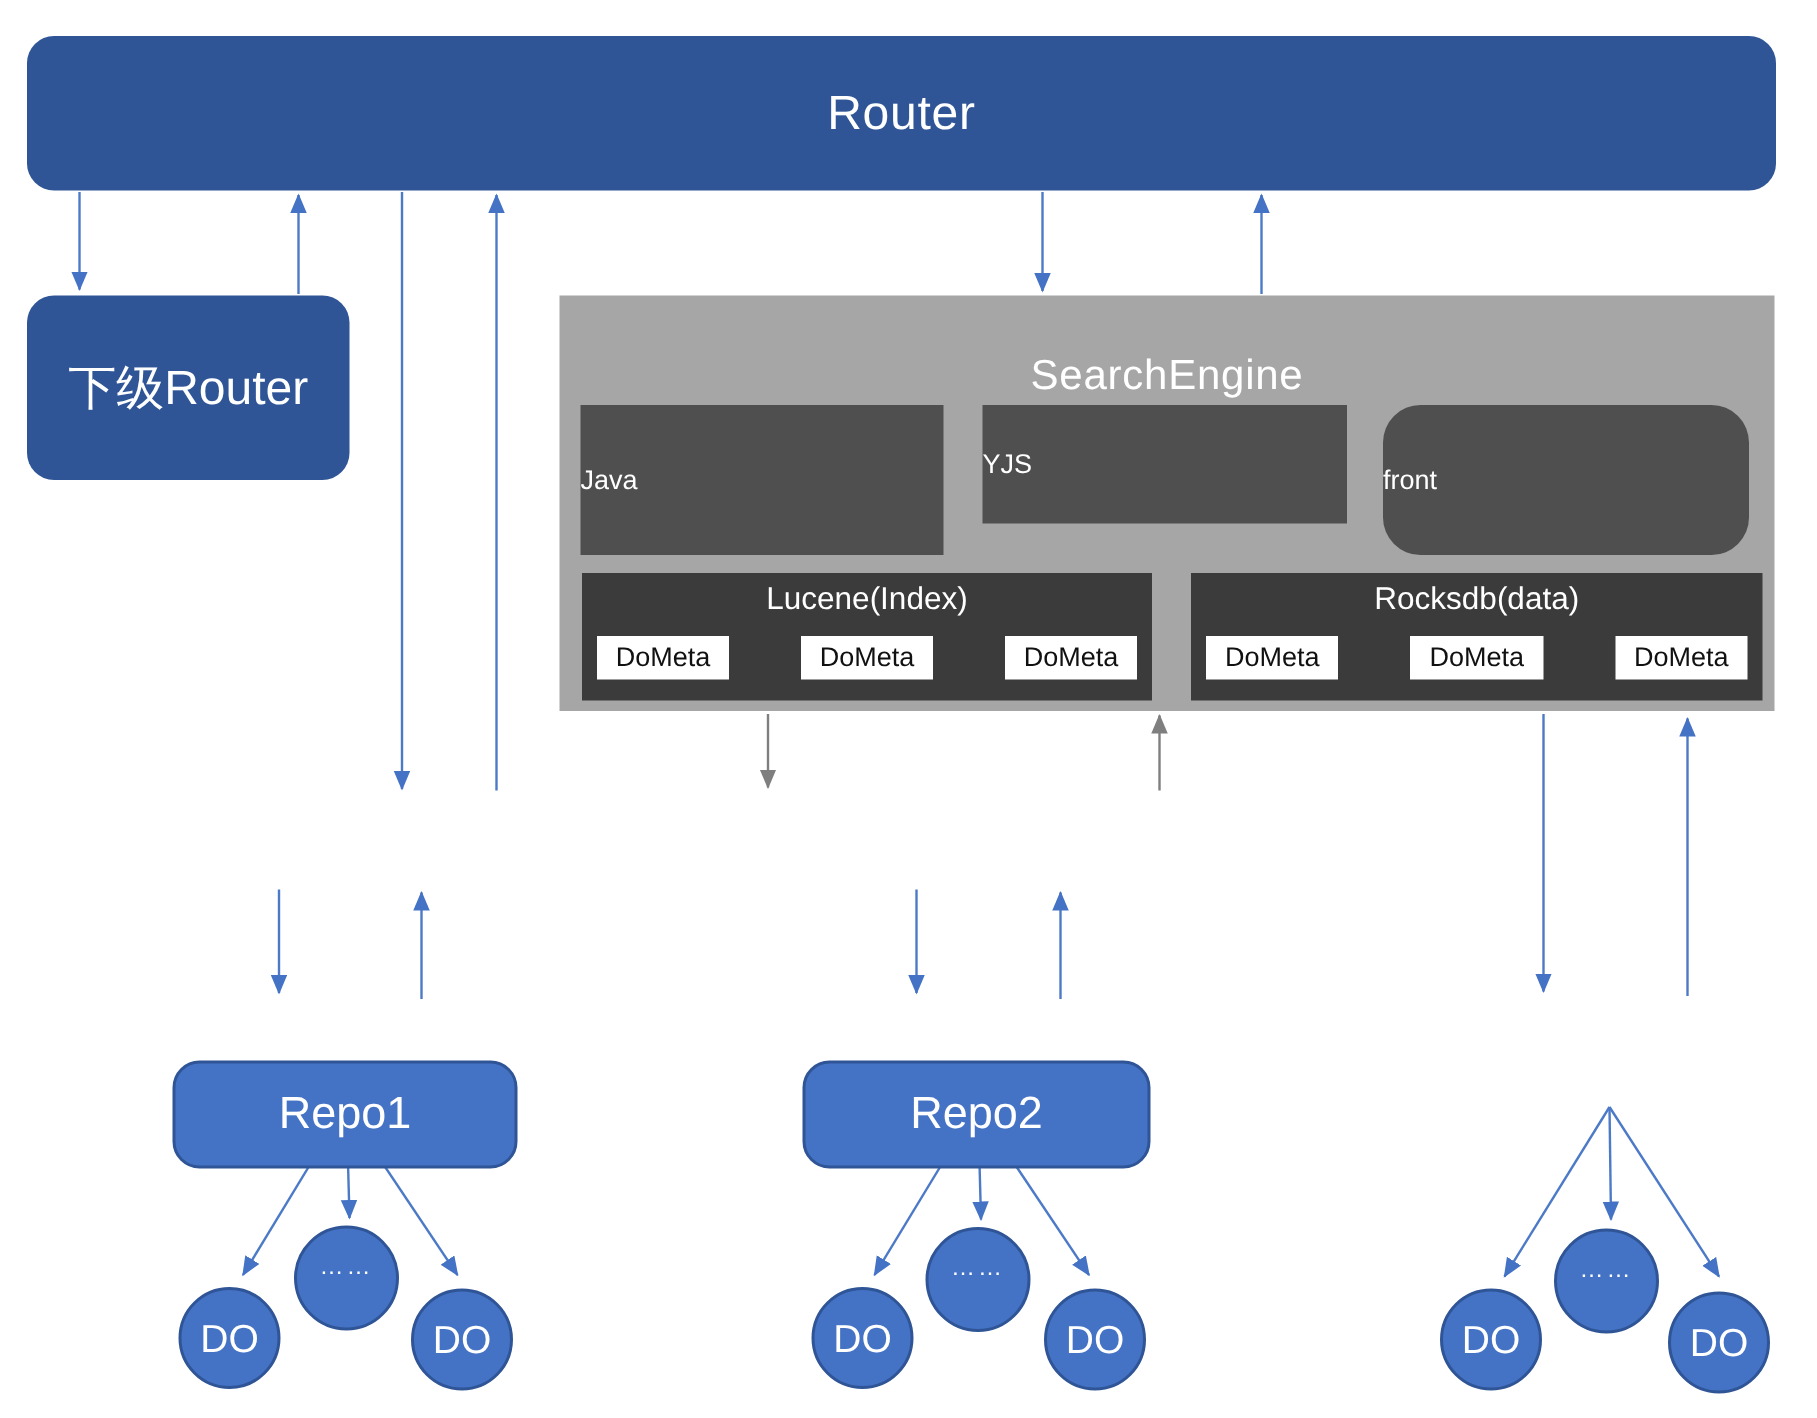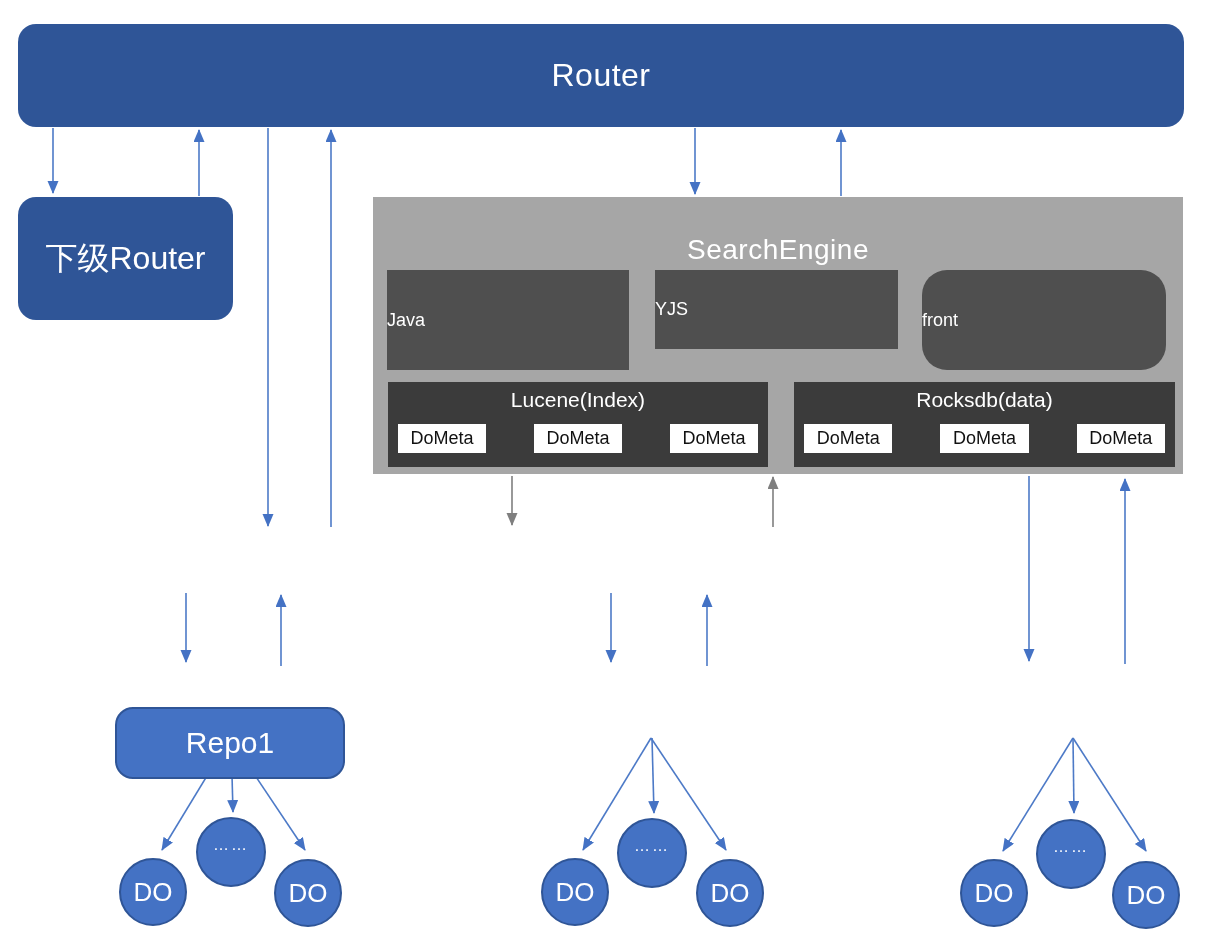--- a/index.html
+++ b/index.html
@@ -126,20 +126,23 @@
         <div class="chip">DoMeta</div>
         <div class="chip">DoMeta</div>
       </div>
     </div>
   </div>
 
 
   <div class="node repo repo1">
     <span>Repo1</span>
   </div>
+  <div class="node repo repo2">
+    <span>Repo2</span>
+  </div>
 
   <div class="node circle small c1a">
     <span>DO</span>
   </div>
   <div class="node circle mid c1m">
     <span class="dots">……</span>
   </div>
   <div class="node circle small c1b">
     <span>DO</span>
   </div>

